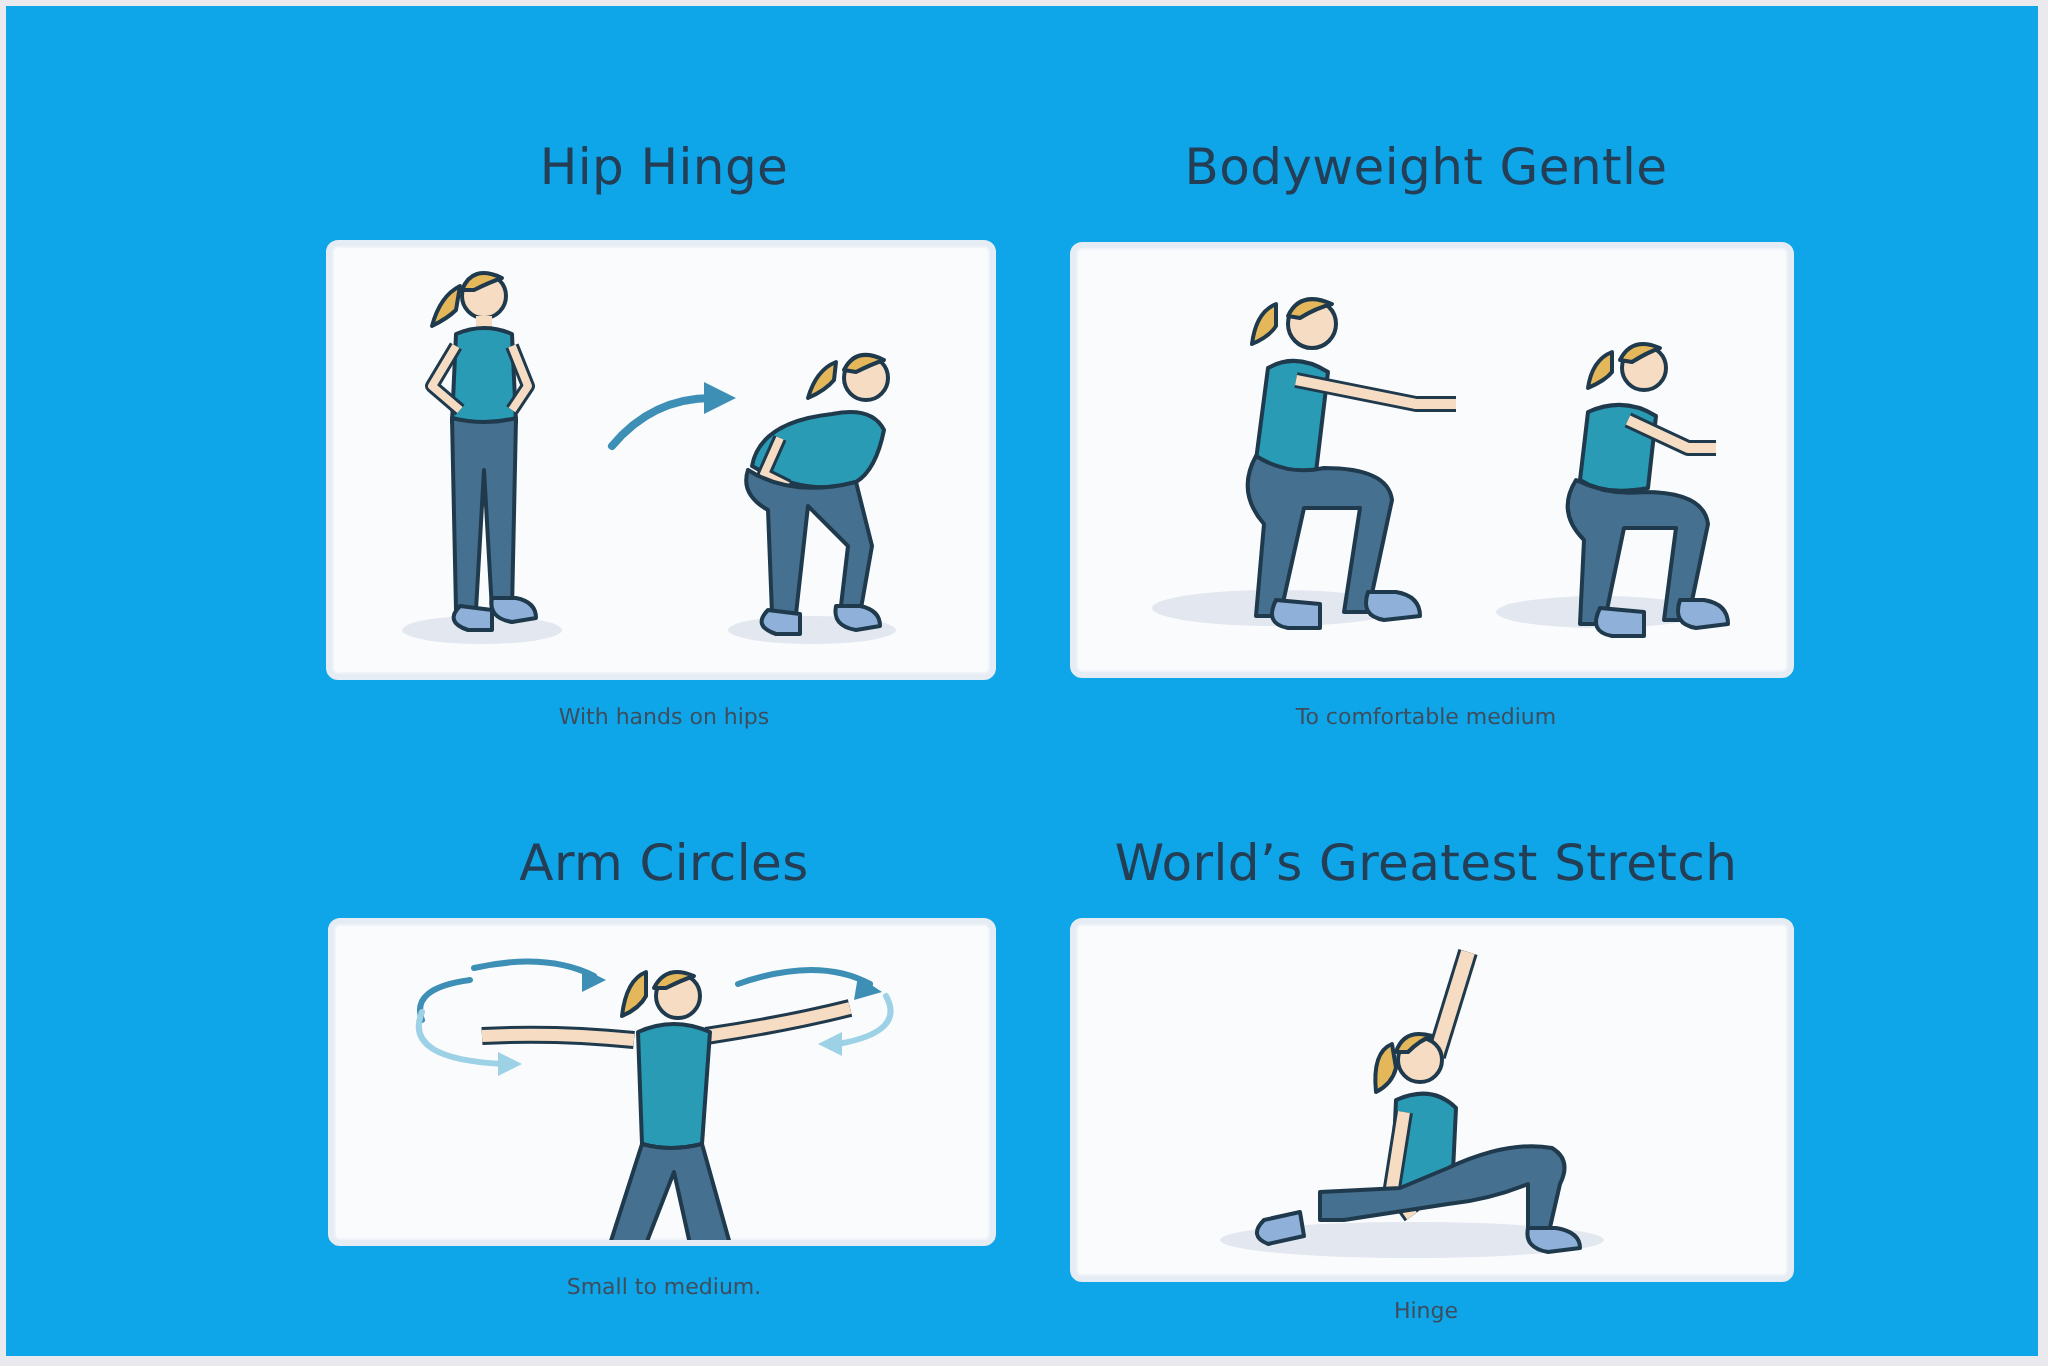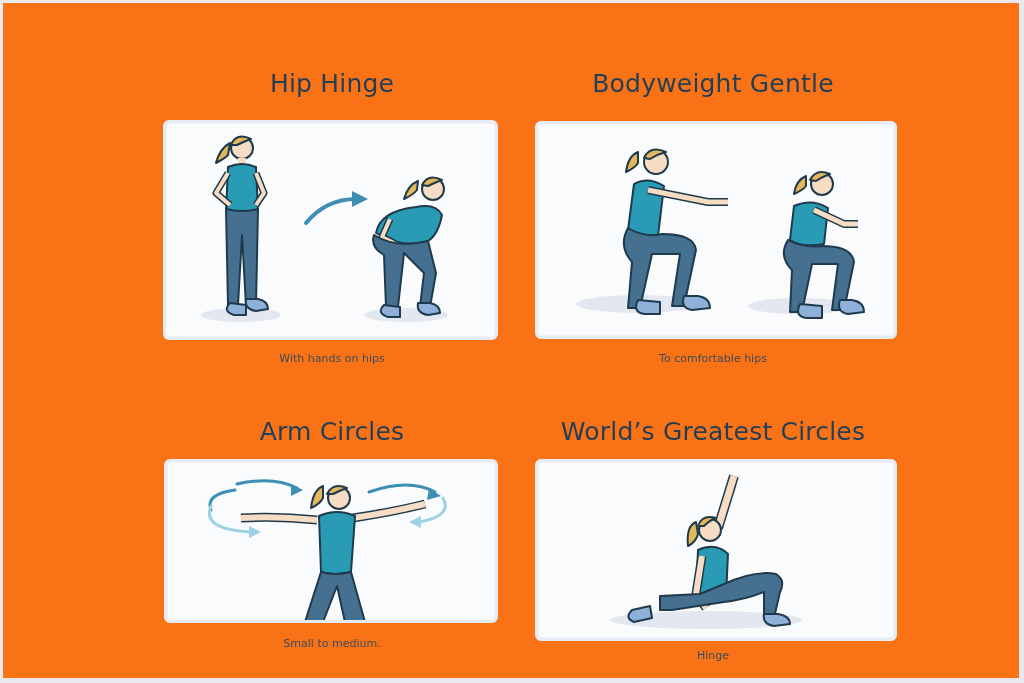--- a/index.html
+++ b/index.html
@@ -3,21 +3,21 @@
   <meta charset="utf-8">
   <style>
     html, body { margin:0; padding:0; }
     body {
       width:1024px; height:683px; overflow:hidden;
       background:#e9e9ee;
       font-family: "DejaVu Serif", "Liberation Serif", serif;
     }
     .page {
       position:absolute; left:3px; top:3px; width:1016px; height:675px;
-      background:#f97316;
+      background:#0ea5e9;
       text-decoration:underline;
     }
     .title {
       position:absolute; text-align:center; color:#243f55;
       font-family: "DejaVu Sans", "Liberation Sans", sans-serif;
       font-size:25px; letter-spacing:0.2px; white-space:nowrap;
     }
     .caption {
       position:absolute; text-align:center; color:#3d4d5c;
       font-family: "DejaVu Sans", "Liberation Sans", sans-serif;
@@ -100,21 +100,21 @@
         <path d="M272 56 q6 -12 20 -6 q-6 2 -14 7 z" fill="#e3b75a"></path>
         <path d="M256 82 q18 -8 34 2 l-4 36 q-22 4 -34 -4 z" fill="#2a9bb5"></path>
         <path d="M276 86 l30 14 l14 0" fill="none" stroke="#1f3a4d" stroke-width="8"></path>
         <path d="M276 86 l30 14 l14 0" fill="none" stroke="#f6dcc2" stroke-width="5"></path>
         <path d="M250 116 q16 8 34 6 q30 0 32 16 l-10 48 l-12 0 l6 -46 l-26 0 l-10 48 l-12 0 l2 -42 q-14 -14 -4 -30 z" fill="#46708f"></path>
         <path d="M262 180 q-6 12 6 14 l16 0 l0 -12 z" fill="#8fb0d8"></path>
         <path d="M302 176 q-4 12 8 14 l16 -2 q0 -10 -12 -12 z" fill="#8fb0d8"></path>
       </g>
     </svg>
   </div>
-  <div class="caption" style="left:532px; top:349px; width:356px;">To comfortable hips</div>
+  <div class="caption" style="left:532px; top:349px; width:356px;">To comfortable medium</div>
 
   <div class="title" style="left:163px; top:414px; width:332px;">Arm Circles</div>
   <div class="card" style="left:161px; top:456px; width:328px; height:158px;">
     <svg width="328" height="158" viewBox="0 0 328 158">
 
       <g fill="none" stroke-linecap="round">
         <path d="M68 28 q-30 4 -24 20" stroke="#3d8fb5" stroke-width="3"></path>
         <path d="M70 22 q36 -8 60 4" stroke="#3d8fb5" stroke-width="3"></path>
         <path d="M124 22 l12 6 l-12 6 z" fill="#3d8fb5"></path>
         <path d="M44 44 q-10 24 42 26" stroke="#9cd1e6" stroke-width="3"></path>
@@ -135,21 +135,21 @@
         <path d="M150 58 q-40 -4 -76 -2" fill="none" stroke="#f6dcc2" stroke-width="6"></path>
         <path d="M186 56 q40 -6 72 -14" fill="none" stroke="#1f3a4d" stroke-width="9"></path>
         <path d="M186 56 q40 -6 72 -14" fill="none" stroke="#f6dcc2" stroke-width="6"></path>
         <path d="M152 54 q18 -8 36 0 l-4 56 q-16 4 -30 0 z" fill="#2a9bb5"></path>
         <path d="M154 110 q14 4 30 0 l14 50 l-20 0 l-8 -36 l-14 36 l-18 0 z" fill="#46708f"></path>
       </g>
     </svg>
   </div>
   <div class="caption" style="left:163px; top:634px; width:332px;">Small to medium.</div>
 
-  <div class="title" style="left:530px; top:414px; width:360px;">World’s Greatest Circles</div>
+  <div class="title" style="left:530px; top:414px; width:360px;">World’s Greatest Stretch</div>
   <div class="card" style="left:532px; top:456px; width:356px; height:176px;">
     <svg width="356" height="176" viewBox="0 0 356 176">
       <ellipse cx="168" cy="158" rx="96" ry="9" fill="#e3e7ef"></ellipse>
       <g stroke="#1f3a4d" stroke-width="2" stroke-linejoin="round">
         <path d="M196 14 l-16 52" fill="none" stroke="#1f3a4d" stroke-width="10"></path>
         <path d="M196 14 l-16 52" fill="none" stroke="#f6dcc2" stroke-width="7"></path>
         <path d="M158 60 q-10 4 -8 24 q8 -4 10 -12 z" fill="#e3b75a"></path>
         <circle cx="172" cy="68" r="11" fill="#f6dcc2"></circle>
         <path d="M160 64 q4 -12 18 -8 q-6 2 -12 8 z" fill="#e3b75a"></path>
         <path d="M160 88 q18 -8 30 4 l-2 42 q-18 6 -30 -2 z" fill="#2a9bb5"></path>

